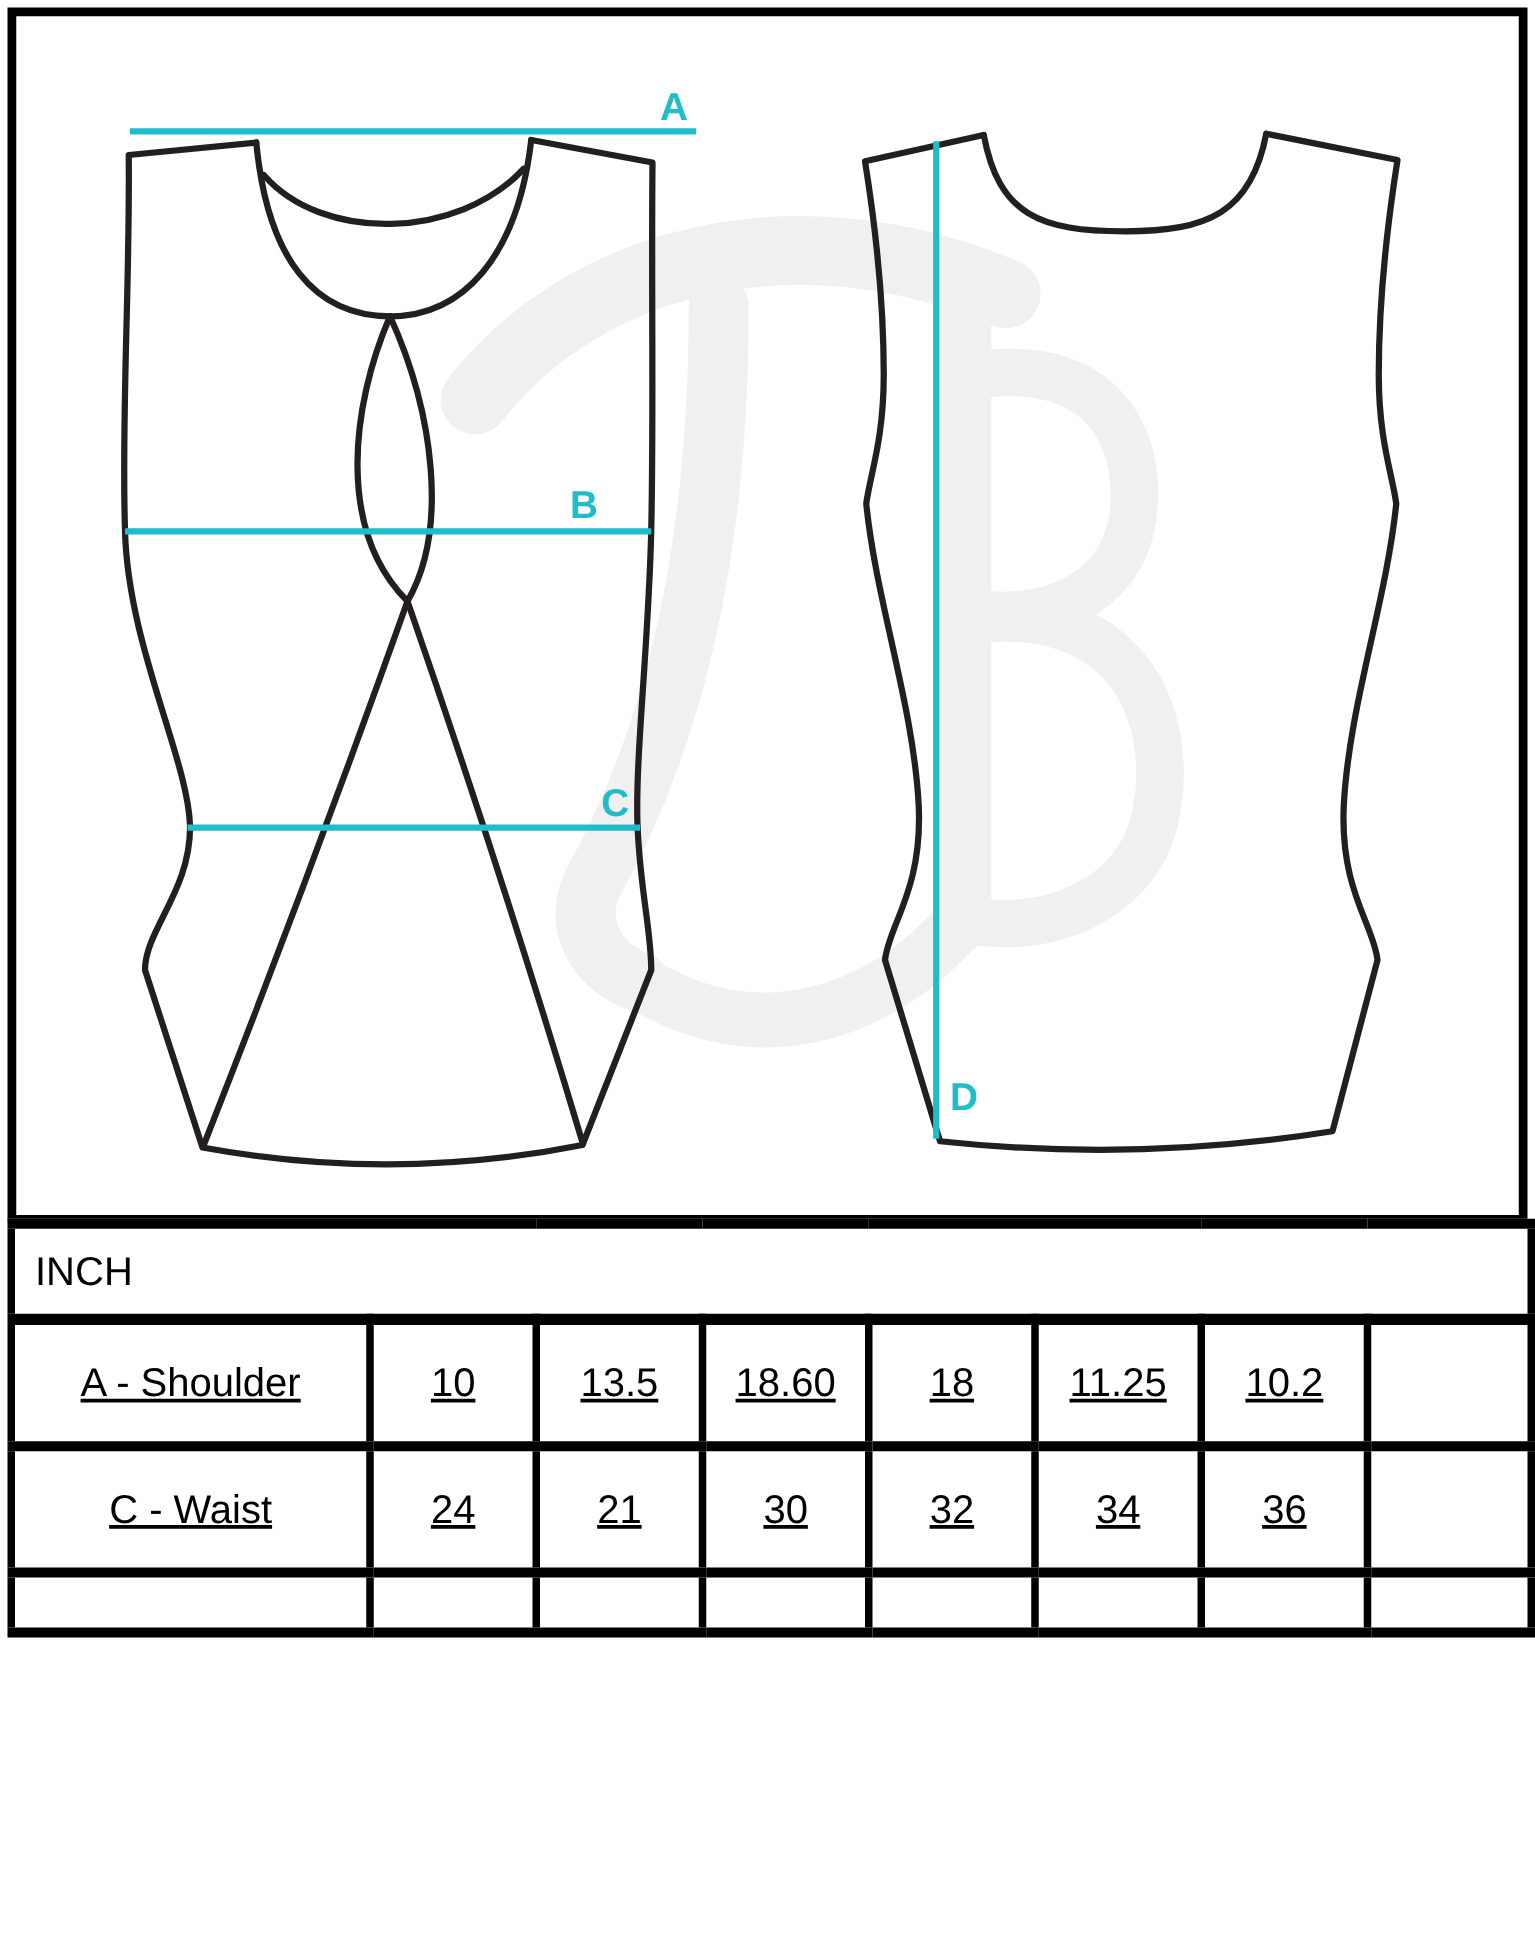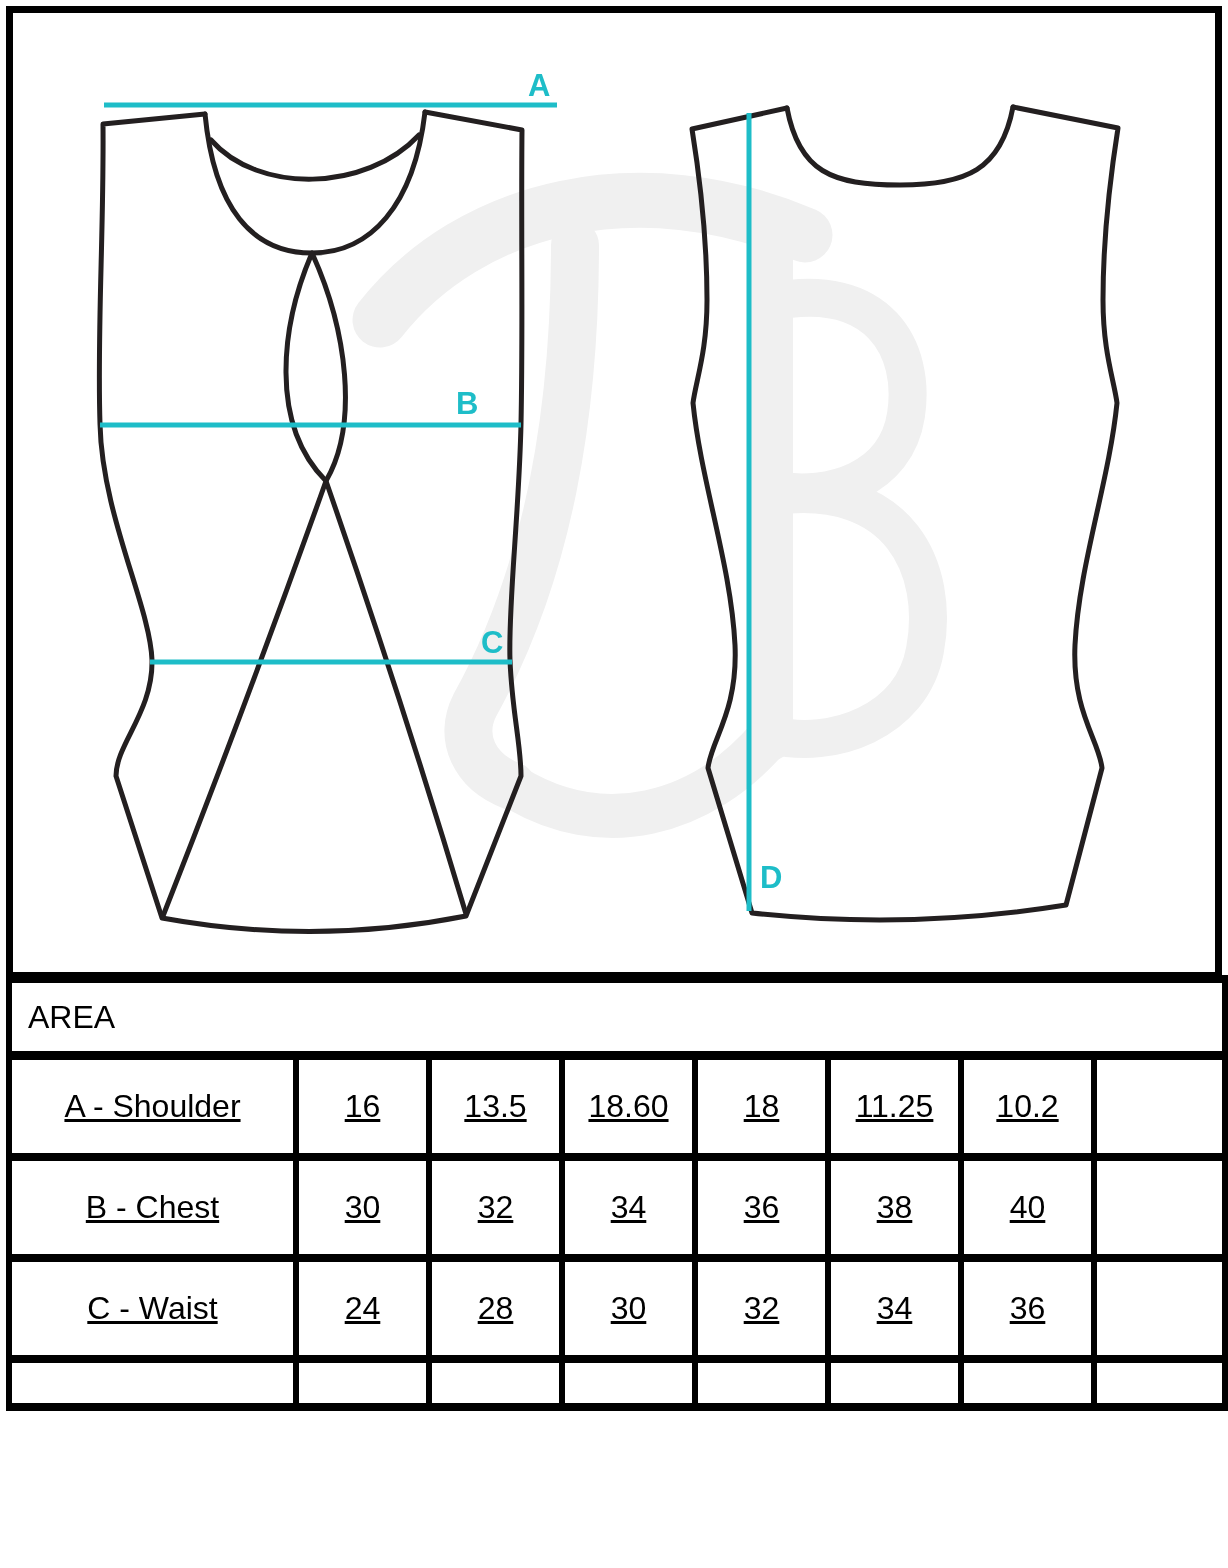--- a/index.html
+++ b/index.html
@@ -135,50 +135,40 @@
         <col style="width:133px">
         <col style="width:133px">
       <col style="width:133px">
         <col style="width:133px">
         <col style="width:133px">
         <col style="width:131px">
     </colgroup>
 
     <tbody>
         <tr class="unit-row">
-      <td colspan="8">AREA</td>
+      <td colspan="8">INCH</td>
     </tr>
 
 
     <tr class="data-row">
       <td class="row-label">A - Shoulder</td>
-      <td>16</td>
+      <td>10</td>
       <td>13.5</td>
       <td>18.60</td>
       <td>18</td>
       <td>11.25</td>
       <td>10.2</td>
       <td></td>
     </tr>
 
-    <tr class="data-row">
-      <td class="row-label">B - Chest</td>
-      <td>30</td>
-      <td>32</td>
-      <td>34</td>
-      <td>36</td>
-      <td>38</td>
-      <td>40</td>
-      <td></td>
-    </tr>
 
     <tr class="data-row">
       <td class="row-label">C - Waist</td>
       <td>24</td>
-      <td>28</td>
+      <td>21</td>
       <td>30</td>
       <td>32</td>
       <td>34</td>
       <td>36</td>
       <td></td>
     </tr>
 
 
     <tr class="sliver-row">
       <td></td>

